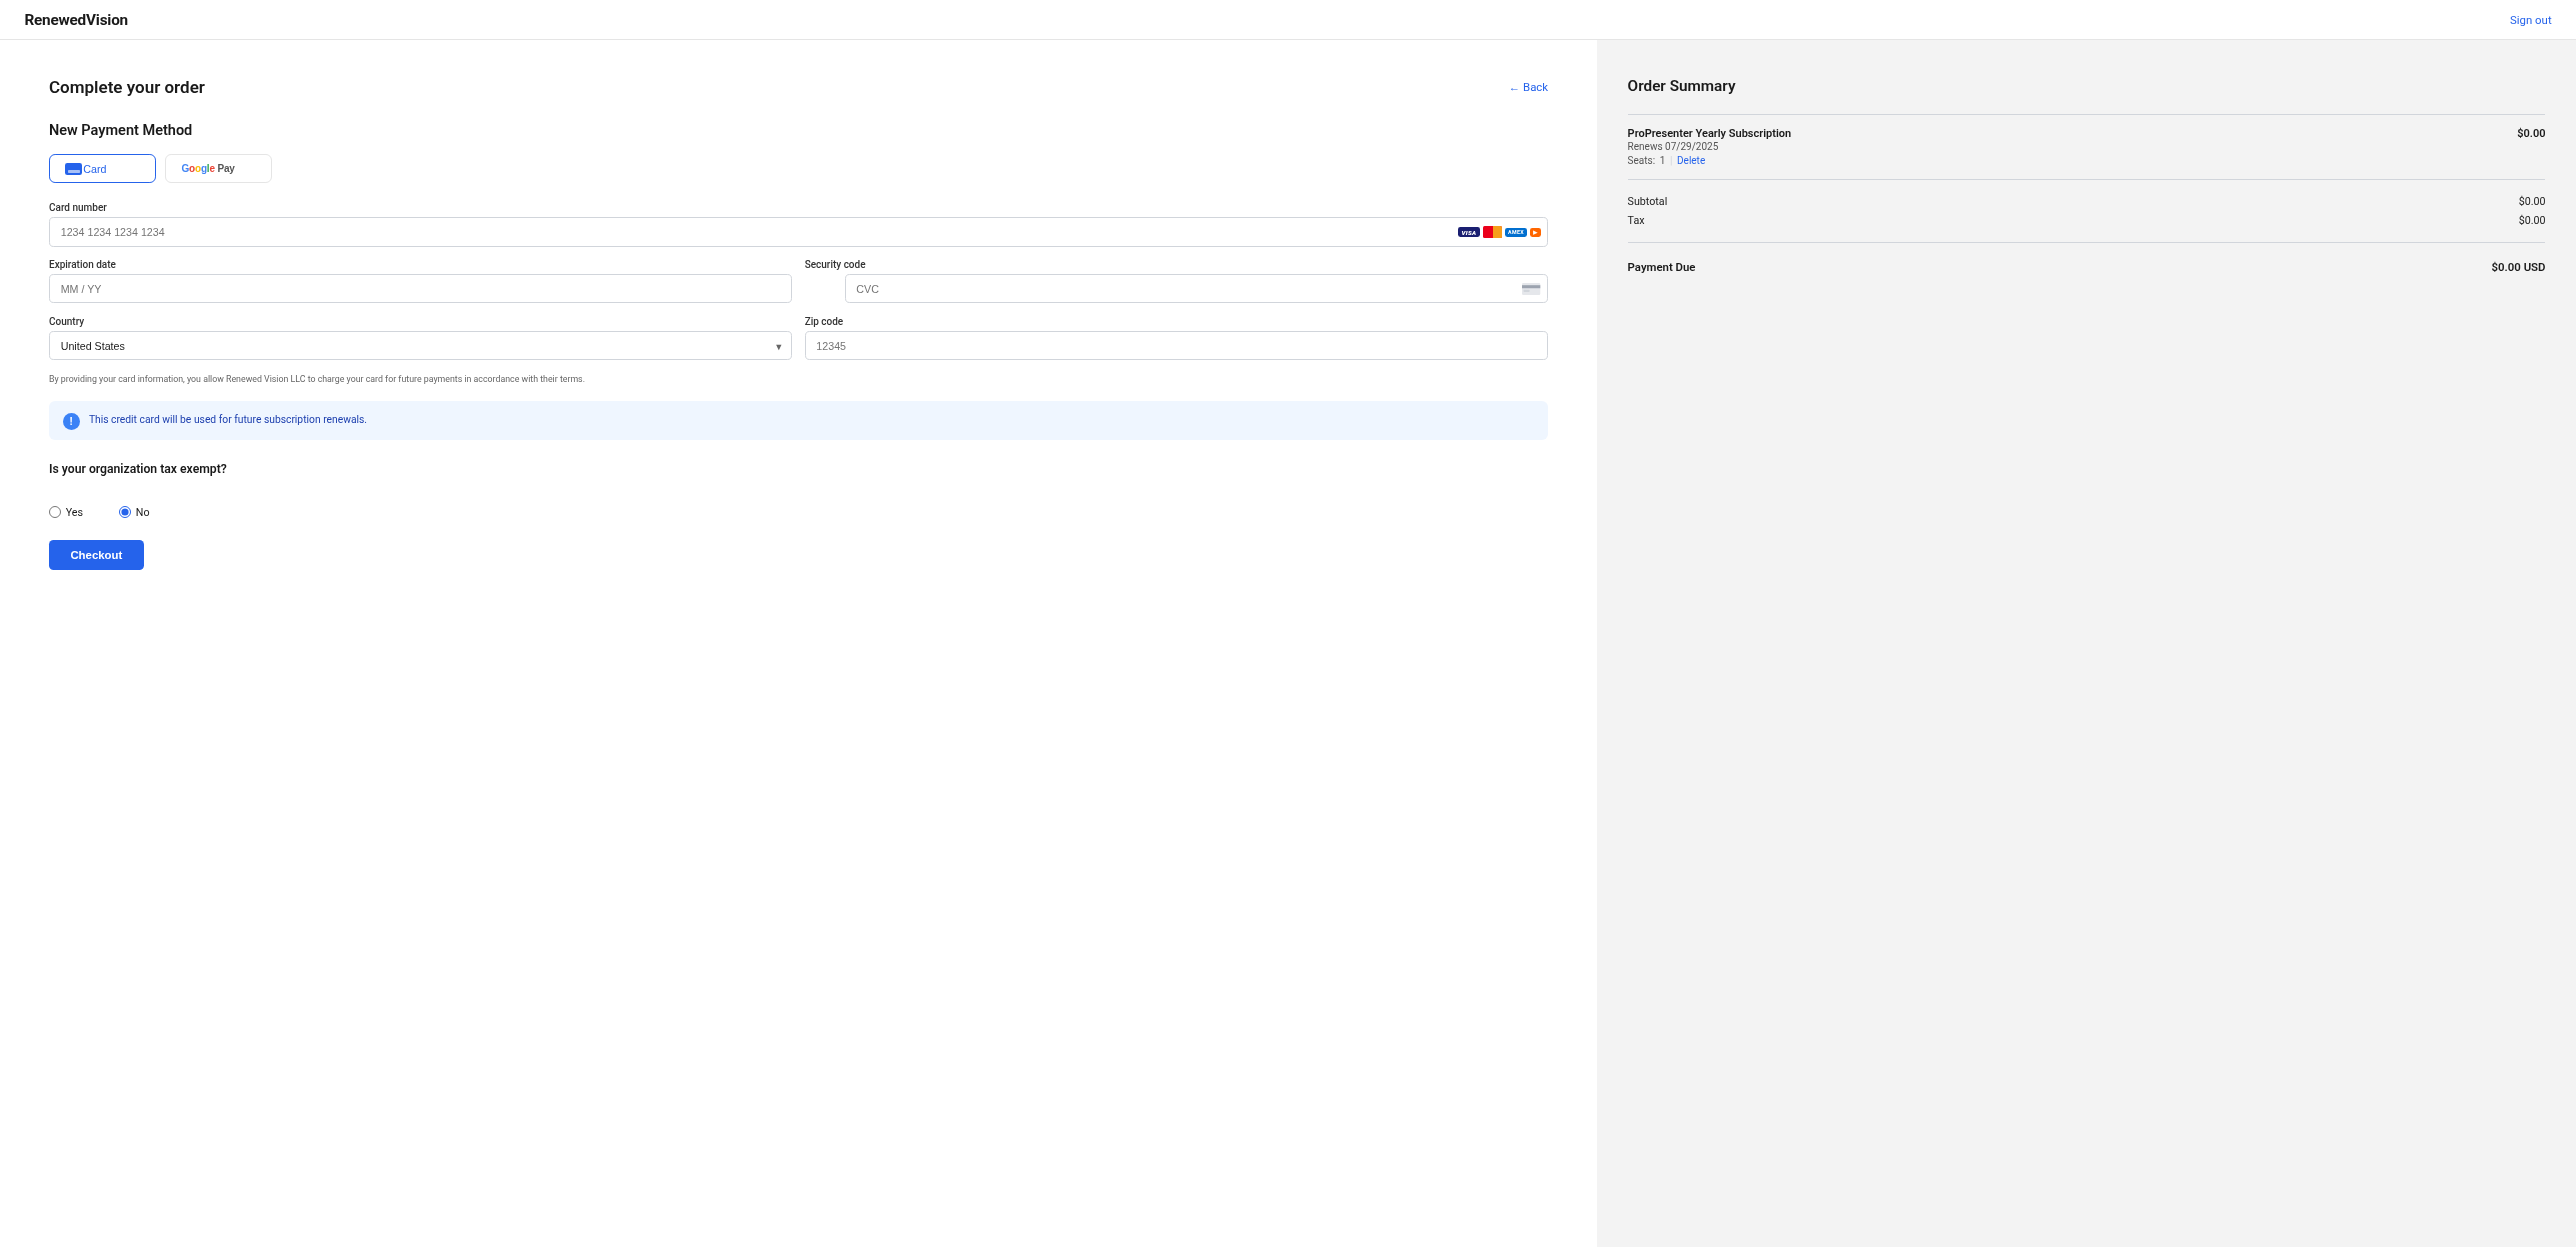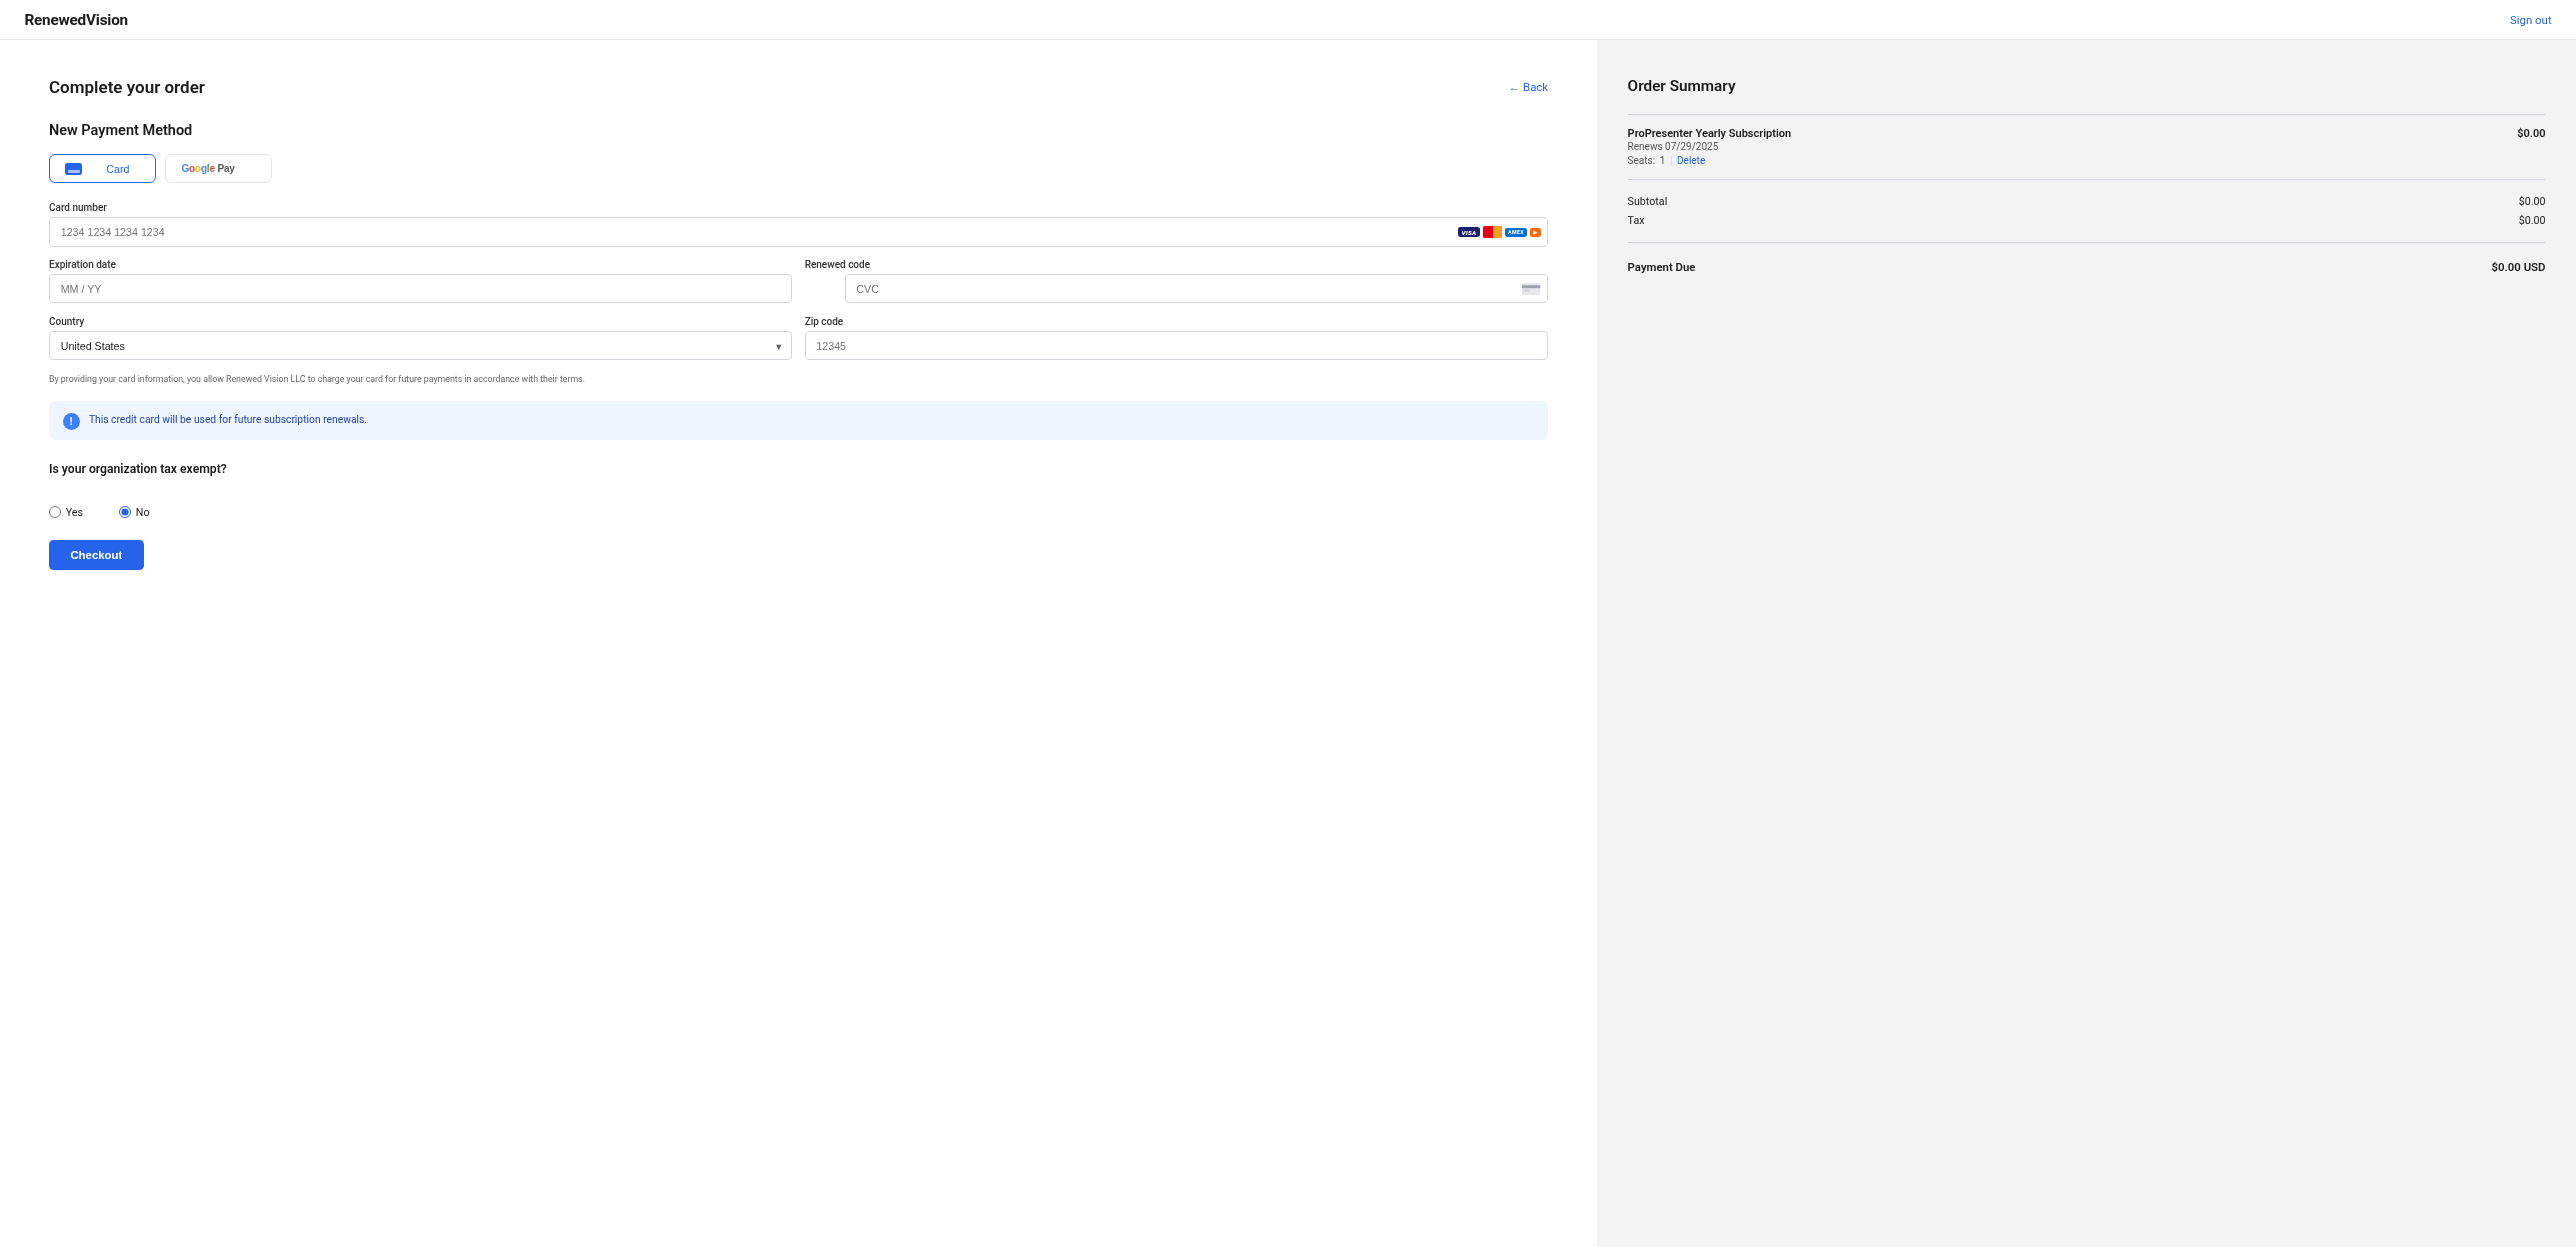--- a/index.html
+++ b/index.html
@@ -75,21 +75,21 @@
       margin-bottom: 18.3px;
     }
     .payment-tab {
       border: 1.5px solid #e5e5e5;
       border-radius: 6.1px;
       padding: 7.6px 15.3px;
       cursor: pointer;
       background: #fff;
       display: flex;
       align-items: center;
-      gap: 24px;
+      gap: 1px;
       font-size: 10.7px;
       font-weight: 500;
       min-width: 107px;
     }
     .payment-tab.active {
       border-color: #2563eb;
       color: #2563eb;
       background: #fff;
     }
     .card-tab-icon {
@@ -434,21 +434,21 @@
       </div>
     </div>
 
     
     <div class="form-row">
       <div class="form-group">
         <label class="form-label">Expiration date</label>
         <input class="form-input" type="text" placeholder="MM / YY" style="">
       </div>
       <div class="form-group">
-        <label class="form-label">Renewed code</label>
+        <label class="form-label">Security code</label>
         <div class="cvc-wrapper">
           <input class="form-input" type="text" placeholder="CVC" style="">
           <svg class="cvc-icon" viewBox="0 0 24 16" fill="none">
             <rect width="24" height="16" rx="2" fill="#e5e7eb"></rect>
             <rect y="3" width="24" height="4" fill="#9ca3af"></rect>
             <rect x="2" y="9" width="8" height="3" rx="1" fill="#d1d5db"></rect>
           </svg>
         </div>
       </div>
     </div>

